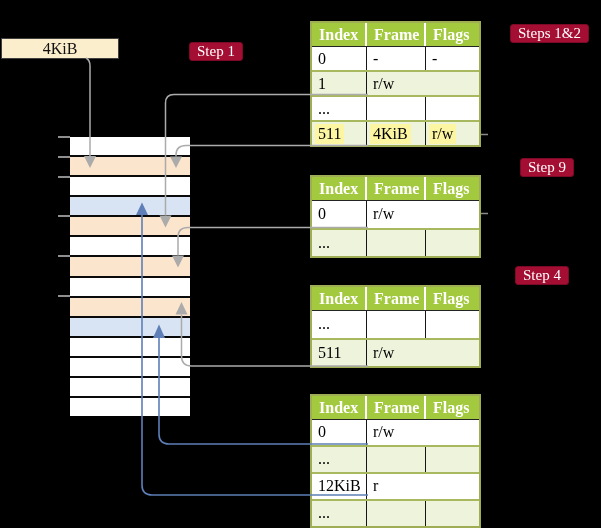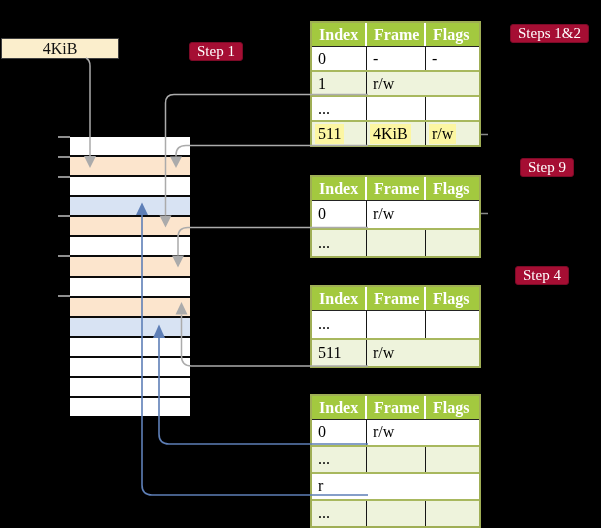--- a/index.html
+++ b/index.html
@@ -196,20 +196,23 @@
       </div>
       <div class="brow shade">
         <div class="bcell">
           <span>...</span>
         </div>
         <div class="bcell"></div>
         <div class="bcell"></div>
       </div>
       <div class="brow">
         <div class="bcell">
+          <span>12KiB</span>
+        </div>
+        <div class="bcell">
           <span>r</span>
         </div>
       </div>
       <div class="brow shade">
         <div class="bcell">
           <span>...</span>
         </div>
         <div class="bcell"></div>
         <div class="bcell"></div>
       </div>

